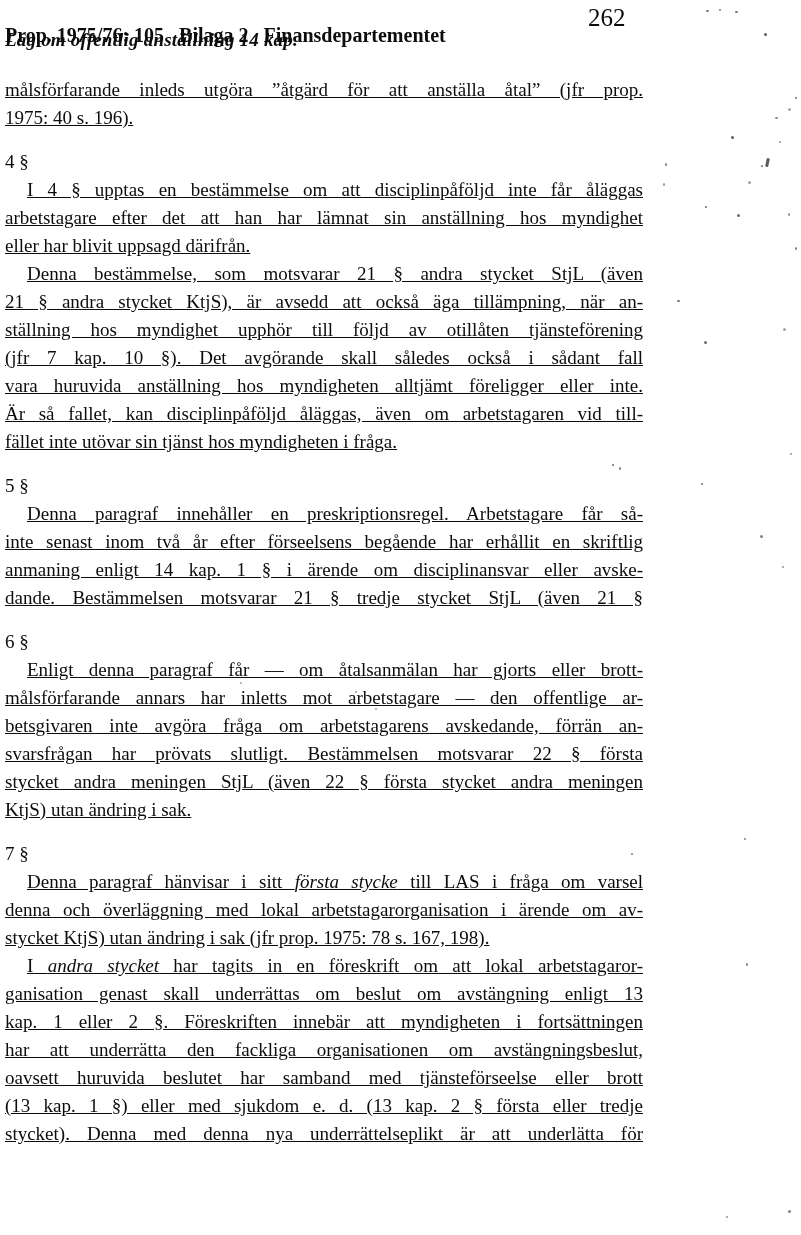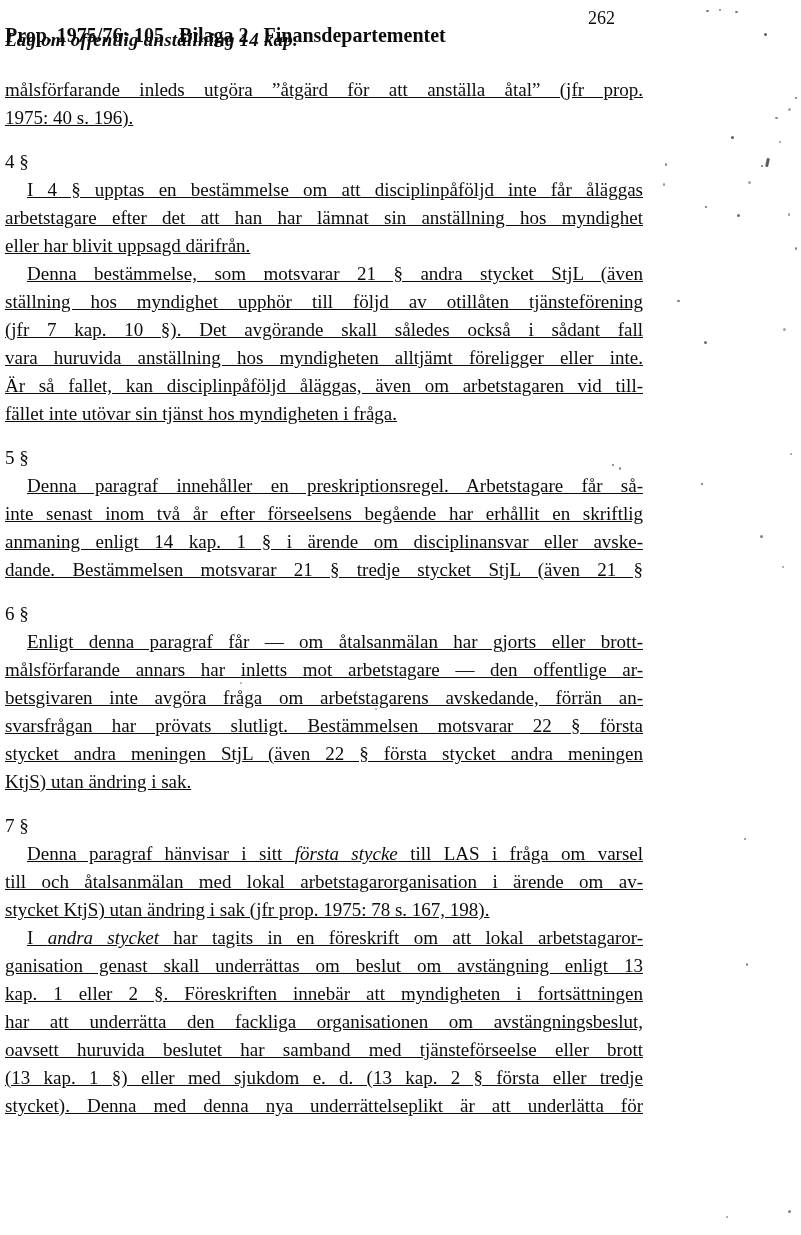--- a/index.html
+++ b/index.html
@@ -15,21 +15,21 @@
     overflow: hidden;
     color: #0c0c0c;
   }
   .header-title {
     position: absolute; top: 23px; left: 5px;
     font-weight: bold; font-size: 20px; line-height: 24px;
     white-space: pre;
   }
   .page-number {
     position: absolute; top: 7px; left: 588px;
-    font-size: 18px; line-height: 22px;
+    font-size: 25px; line-height: 22px;
   }
   .header-subtitle {
     position: absolute; top: 28px; left: 5px;
     font-style: italic; font-weight: bold;
     font-size: 19px; line-height: 24px;
     letter-spacing: 0.2px;
   }
   .doc-body {
     position: absolute; top: 76px; left: 5px;
     width: 638px;
@@ -73,20 +73,21 @@
         <div class="line lastline">1975: 40 s. 196).</div>
       </div>
       <div class="section-heading">4 §</div>
       <div class="paragraph">
         <div class="line indent">I 4 § upptas en bestämmelse om att disciplinpåföljd inte får åläggas</div>
         <div class="line">arbetstagare efter det att han har lämnat sin anställning hos myndighet</div>
         <div class="line lastline">eller har blivit uppsagd därifrån.</div>
       </div>
       <div class="paragraph">
         <div class="line indent">Denna bestämmelse, som motsvarar 21 § andra stycket StjL (även</div>
+        <div class="line">21 § andra stycket KtjS), är avsedd att också äga tillämpning, när an-</div>
         <div class="line">ställning hos myndighet upphör till följd av otillåten tjänsteförening</div>
         <div class="line">(jfr 7 kap. 10 §). Det avgörande skall således också i sådant fall</div>
         <div class="line">vara huruvida anställning hos myndigheten alltjämt föreligger eller inte.</div>
         <div class="line">Är så fallet, kan disciplinpåföljd åläggas, även om arbetstagaren vid till-</div>
         <div class="line lastline">fället inte utövar sin tjänst hos myndigheten i fråga.</div>
       </div>
       <div class="section-heading">5 §</div>
       <div class="paragraph">
         <div class="line indent">Denna paragraf innehåller en preskriptionsregel. Arbetstagare får så-</div>
         <div class="line">inte senast inom två år efter förseelsens begående har erhållit en skriftlig</div>
@@ -98,21 +99,21 @@
         <div class="line indent">Enligt denna paragraf får — om åtalsanmälan har gjorts eller brott-</div>
         <div class="line">målsförfarande annars har inletts mot arbetstagare — den offentlige ar-</div>
         <div class="line">betsgivaren inte avgöra fråga om arbetstagarens avskedande, förrän an-</div>
         <div class="line">svarsfrågan har prövats slutligt. Bestämmelsen motsvarar 22 § första</div>
         <div class="line">stycket andra meningen StjL (även 22 § första stycket andra meningen</div>
         <div class="line lastline">KtjS) utan ändring i sak.</div>
       </div>
       <div class="section-heading">7 §</div>
       <div class="paragraph">
         <div class="line indent">Denna paragraf hänvisar i sitt <i>första stycke</i> till LAS i fråga om varsel</div>
-        <div class="line">till och åtalsanmälan med lokal arbetstagarorganisation i ärende om av-</div>
+        <div class="line">denna och överläggning med lokal arbetstagarorganisation i ärende om av-</div>
         <div class="line lastline">stycket KtjS) utan ändring i sak (jfr prop. 1975: 78 s. 167, 198).</div>
       </div>
       <div class="paragraph">
         <div class="line indent">I <i>andra stycket</i> har tagits in en föreskrift om att lokal arbetstagaror-</div>
         <div class="line">ganisation genast skall underrättas om beslut om avstängning enligt 13</div>
         <div class="line">kap. 1 eller 2 §. Föreskriften innebär att myndigheten i fortsättningen</div>
         <div class="line">har att underrätta den fackliga organisationen om avstängningsbeslut,</div>
         <div class="line">oavsett huruvida beslutet har samband med tjänsteförseelse eller brott</div>
         <div class="line">(13 kap. 1 §) eller med sjukdom e. d. (13 kap. 2 § första eller tredje</div>
         <div class="line">stycket). Denna med denna nya underrättelseplikt är att underlätta för</div>

